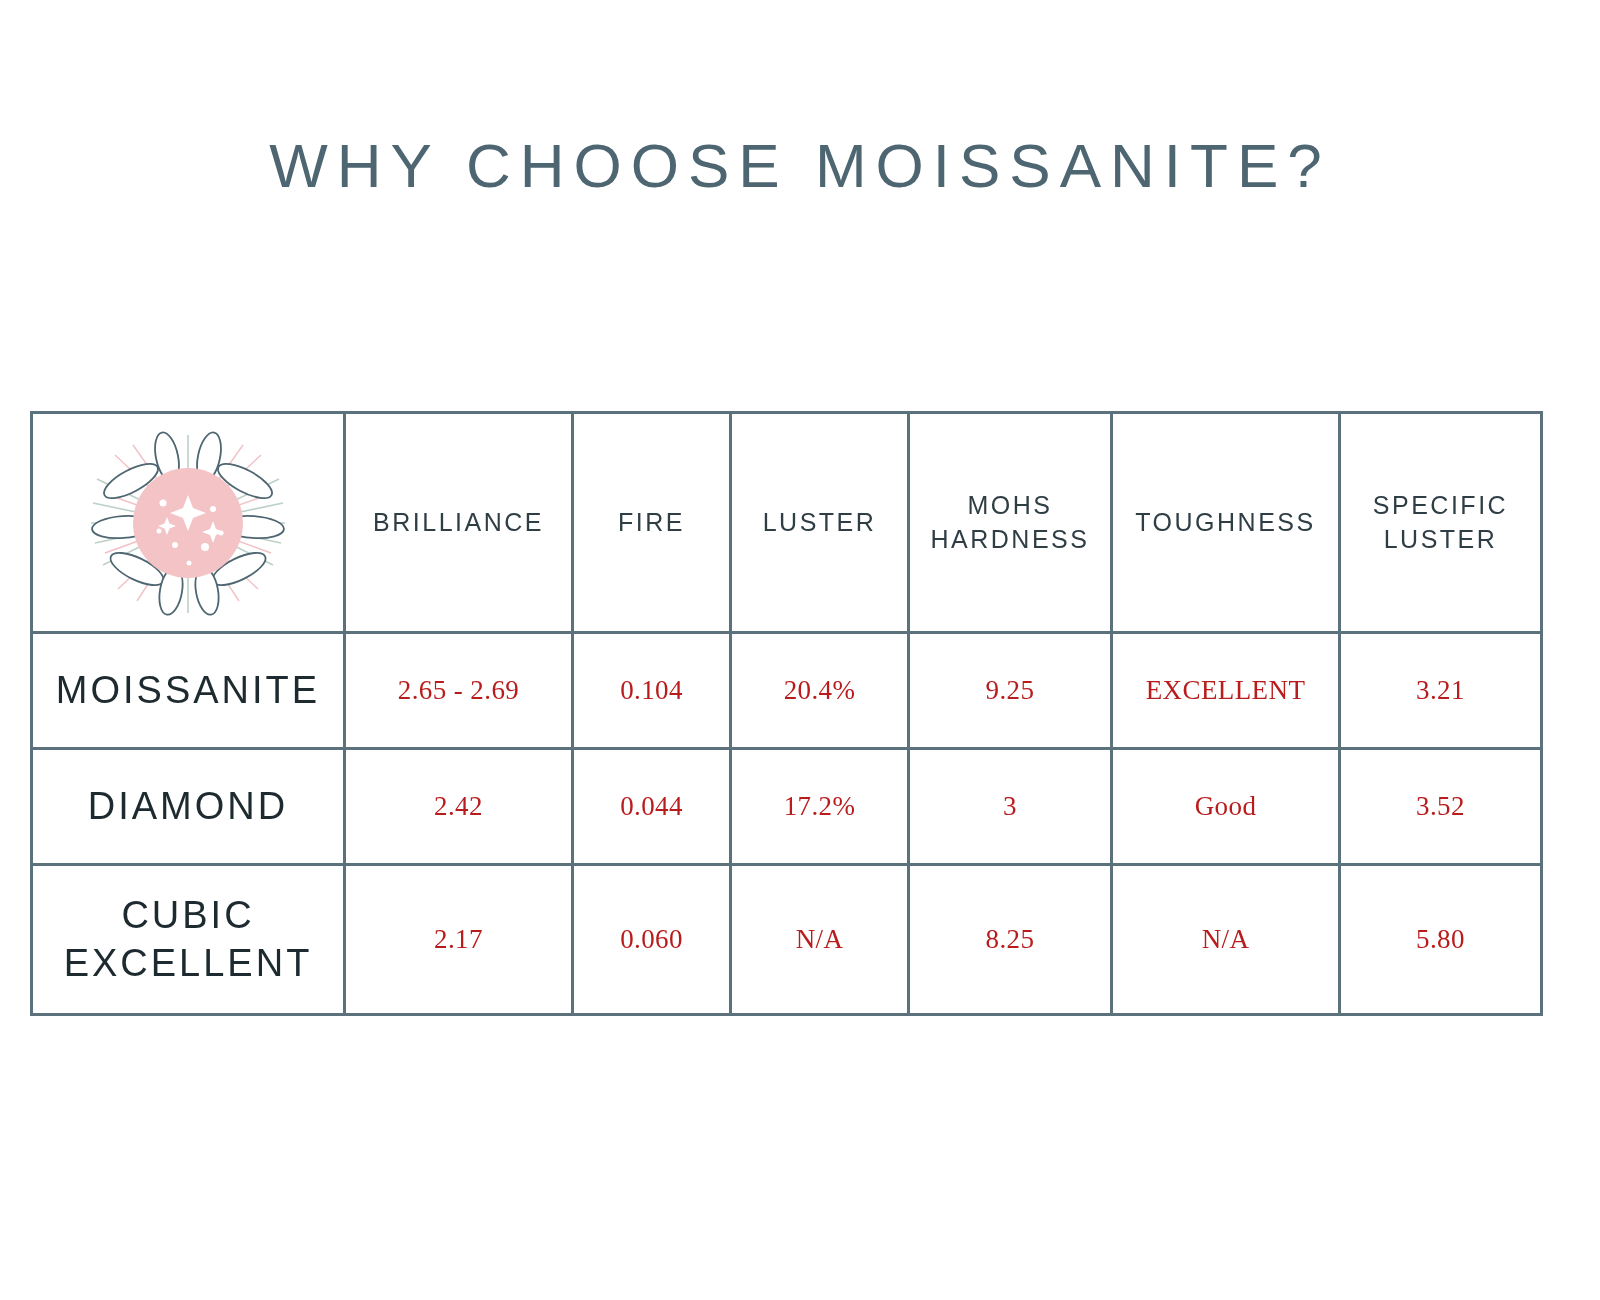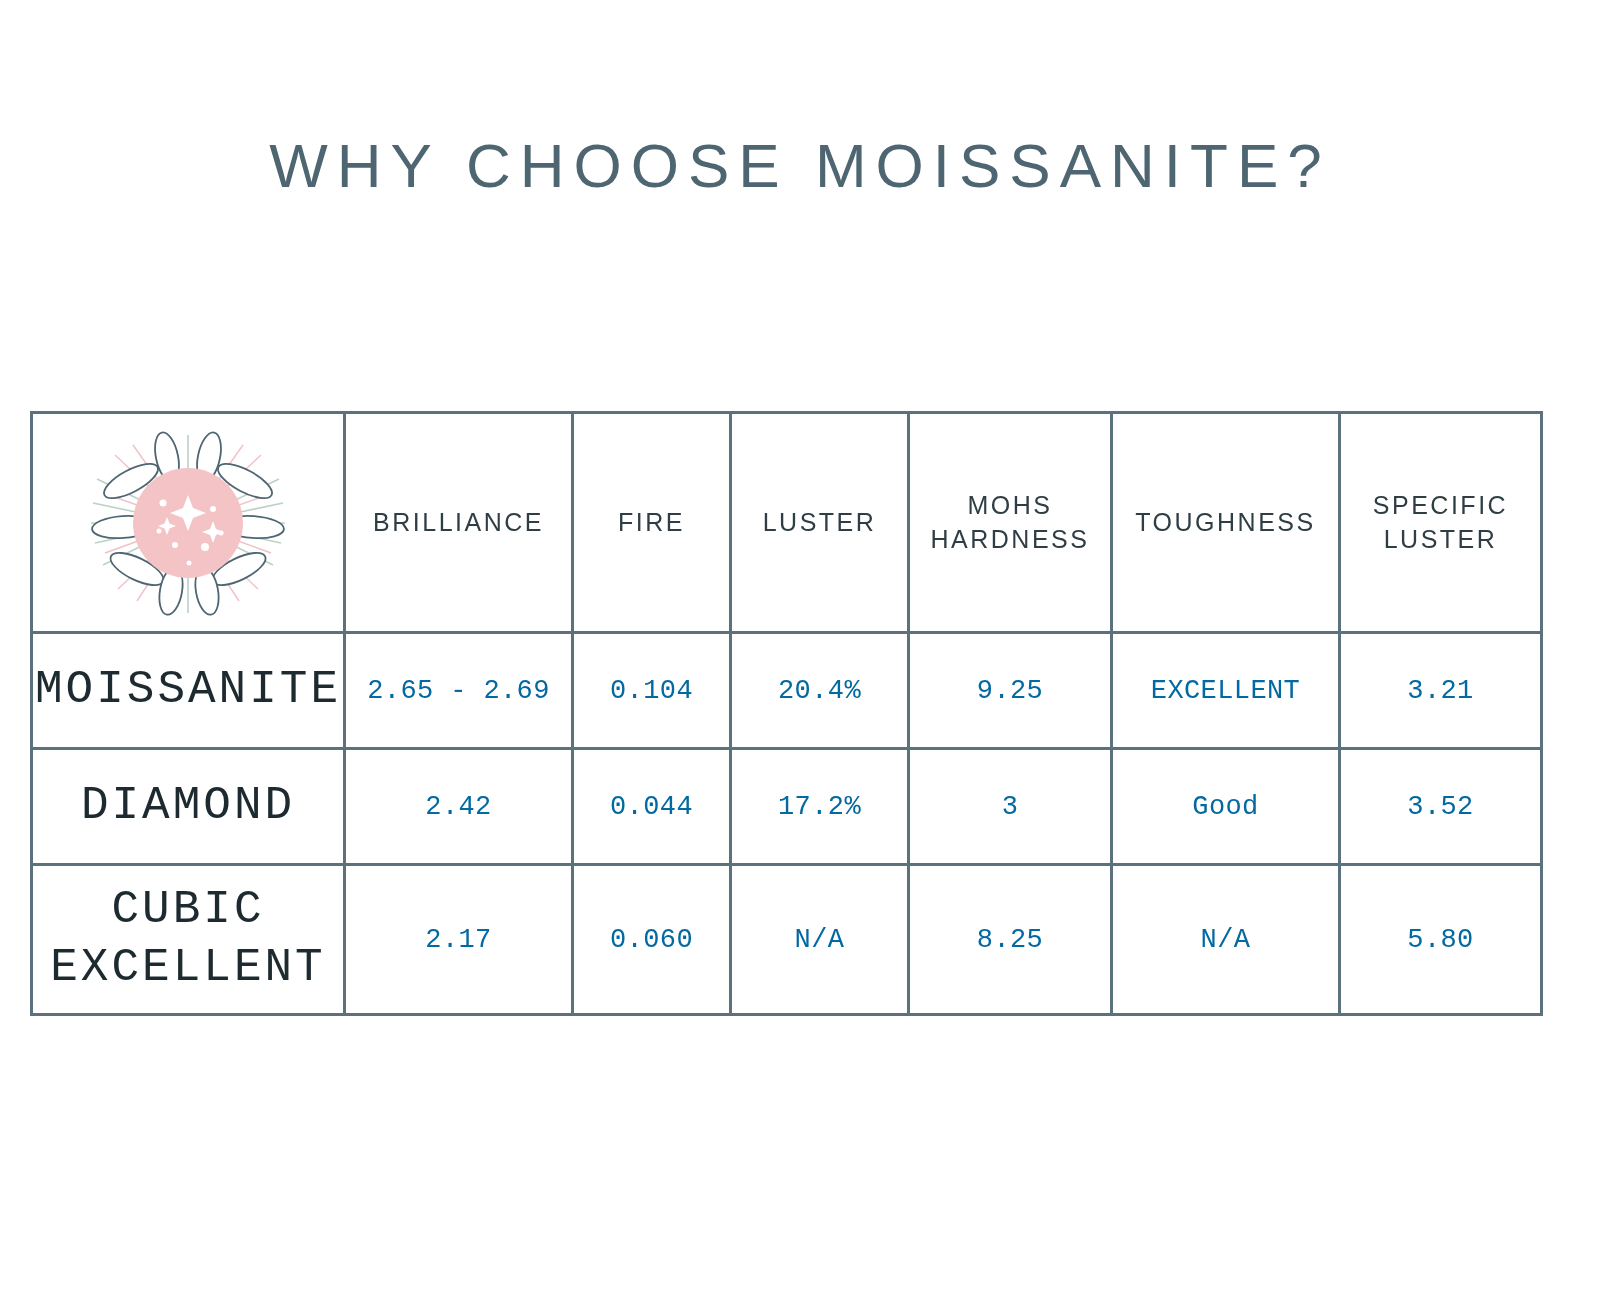--- a/index.html
+++ b/index.html
@@ -77,33 +77,33 @@
   .logo-inner {
     width: 100%;
     height: 216px;
     display: flex;
     align-items: center;
     justify-content: center;
   }
   tbody tr { height: 116px; }
   tbody tr.tall { height: 150px; }
   td.rowname {
-    font-family: Liberation Mono, monospace;
-    font-size: 46px;
+    font-family: Liberation Sans, sans-serif;
+    font-size: 38px;
     font-weight: 300;
     letter-spacing: 3px;
     color: #1d2a2f;
     line-height: 1.25;
     padding: 0 8px;
   }
   td.val {
-    font-family: Liberation Mono, monospace;
+    font-family: Liberation Serif, serif;
     font-size: 27px;
     font-weight: 400;
-    color: #0369a1;
+    color: #b91c1c;
     letter-spacing: 0.4px;
   }
 </style>
 </head>
 <body>
 
 <div class="page">
 
   <div class="title">WHY CHOOSE MOISSANITE?</div>
 

